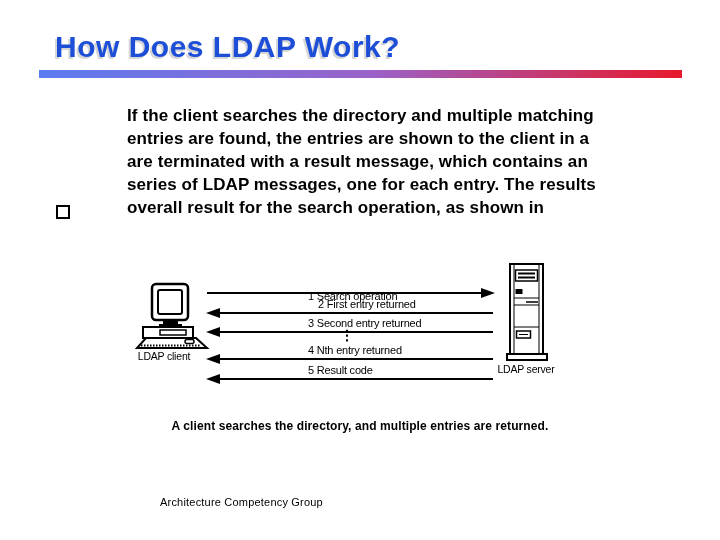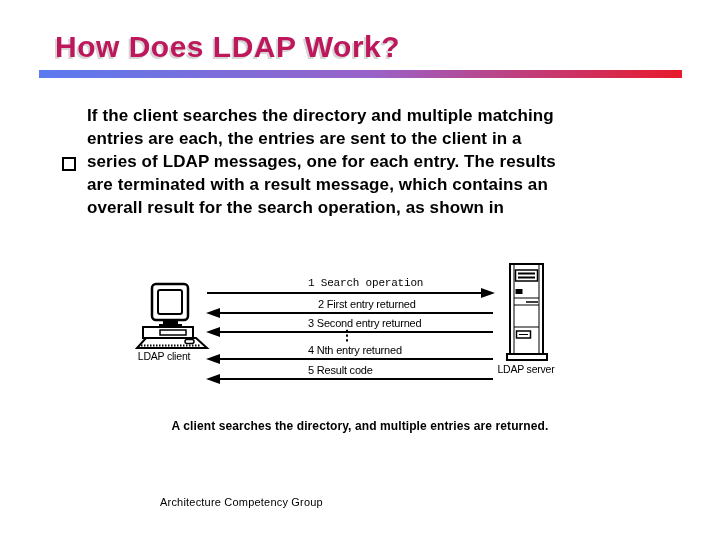--- a/index.html
+++ b/index.html
@@ -1,25 +1,25 @@
 <!DOCTYPE html>
 <html><head>
 <meta charset="utf-8">
 <style>
   html,body{margin:0;padding:0;background:#fff;}
   .slide{position:relative;width:720px;height:540px;background:#ffffff;overflow:hidden;
          font-family:"Liberation Sans", sans-serif;color:#000;}
 
   .title{position:absolute;left:55px;top:30px;margin:0;font-size:30px;font-weight:bold;
-         letter-spacing:0.5px;color:#be185d;text-shadow:-2px 2px 0 #d6d6d6;white-space:nowrap;}
+         letter-spacing:0.5px;color:#1d4ed8;text-shadow:-2px 2px 0 #d6d6d6;white-space:nowrap;}
 
   .title-bar{position:absolute;left:39px;top:70px;width:643px;height:8px;
              background:linear-gradient(90deg,#5b7bf0 0%,#9a62c8 52%,#e8192c 100%);}
 
-  .bullet-row{position:absolute;left:62px;top:104px;width:580px;display:flex;align-items:center;}
+  .bullet-row{position:absolute;left:56px;top:104px;width:580px;display:flex;align-items:flex-end;gap:46px;}
   .bullet-square{flex:none;width:10px;height:10px;border:2px solid #000;margin-top:5px;background:#fff;}
   .bullet-text{margin-left:11px;font-size:17px;font-weight:bold;line-height:23px;letter-spacing:0.1px;}
 
   
   .msg-label{position:absolute;font-size:11px;letter-spacing:-0.2px;white-space:nowrap;}
   .msg-line{position:absolute;height:1.5px;background:#000;}
   .arrow-right{position:absolute;width:0;height:0;border-top:5px solid transparent;
                border-bottom:5px solid transparent;border-left:14px solid #000;}
   .arrow-left{position:absolute;width:0;height:0;border-top:5px solid transparent;
               border-bottom:5px solid transparent;border-right:14px solid #000;}
@@ -38,23 +38,23 @@
 
 <div class="slide">
 
   <h1 class="title">How Does LDAP Work?</h1>
   <div class="title-bar"></div>
 
   <div class="bullet-row">
     <span class="bullet-square"></span>
     <div class="bullet-text">
       <div>If the client searches the directory and multiple matching</div>
-      <div>entries are each, the entries are sent to the client in a</div>
+      <div>entries are found, the entries are shown to the client in a</div>
+      <div>are terminated with a result message, which contains an</div>
       <div>series of LDAP messages, one for each entry. The results</div>
-      <div>are terminated with a result message, which contains an</div>
       <div>overall result for the search operation, as shown in</div>
     </div>
   </div>
 
   <svg class="client-svg" width="76" height="76" viewBox="0 0 76 76" fill="none" stroke="#000">
     <rect x="17" y="8" width="36" height="36" rx="4" stroke-width="2.5" fill="#fff"></rect>
     <rect x="23" y="14" width="24" height="24" rx="2" stroke-width="2" fill="#fff"></rect>
     <rect x="28" y="44" width="15" height="5" fill="#000" stroke="none"></rect>
     <rect x="24" y="48" width="23" height="3" fill="#000" stroke="none"></rect>
     <rect x="8" y="51" width="50" height="11" stroke-width="2" fill="#fff"></rect>
@@ -76,21 +76,21 @@
     <line x1="9" y1="37" x2="34" y2="37" stroke-width="1"></line>
     <line x1="21" y1="41" x2="33" y2="41" stroke-width="1.5"></line>
     <line x1="9" y1="44" x2="34" y2="44" stroke-width="1"></line>
     <line x1="9" y1="66" x2="34" y2="66" stroke-width="1"></line>
     <rect x="11.5" y="70" width="14" height="7" stroke-width="1.5" fill="#fff"></rect>
     <line x1="14" y1="73.5" x2="23" y2="73.5" stroke-width="1"></line>
     <rect x="2" y="93" width="40" height="6" stroke-width="2" fill="#fff"></rect>
   </svg>
   <div class="icon-label" style="left:495px;top:363px;width:62px;">LDAP server</div>
 
-  <div class="msg-label" style="left:308px;top:277px;font-family:Liberation Mono, monospace;">1 Search operation</div>
+  <div class="msg-label" style="left:308px;top:290px;">1 Search operation</div>
   <div class="msg-line" style="left:207px;top:292px;width:276px;"></div>
   <div class="arrow-right" style="left:481px;top:288px;"></div>
 
   <div class="msg-label" style="left:318px;top:298px;">2 First entry returned</div>
   <div class="msg-line" style="left:218px;top:312px;width:275px;"></div>
   <div class="arrow-left" style="left:206px;top:308px;"></div>
 
   <div class="msg-label" style="left:308px;top:317px;">3 Second entry returned</div>
   <div class="msg-line" style="left:218px;top:331px;width:275px;"></div>
   <div class="arrow-left" style="left:206px;top:327px;"></div>

